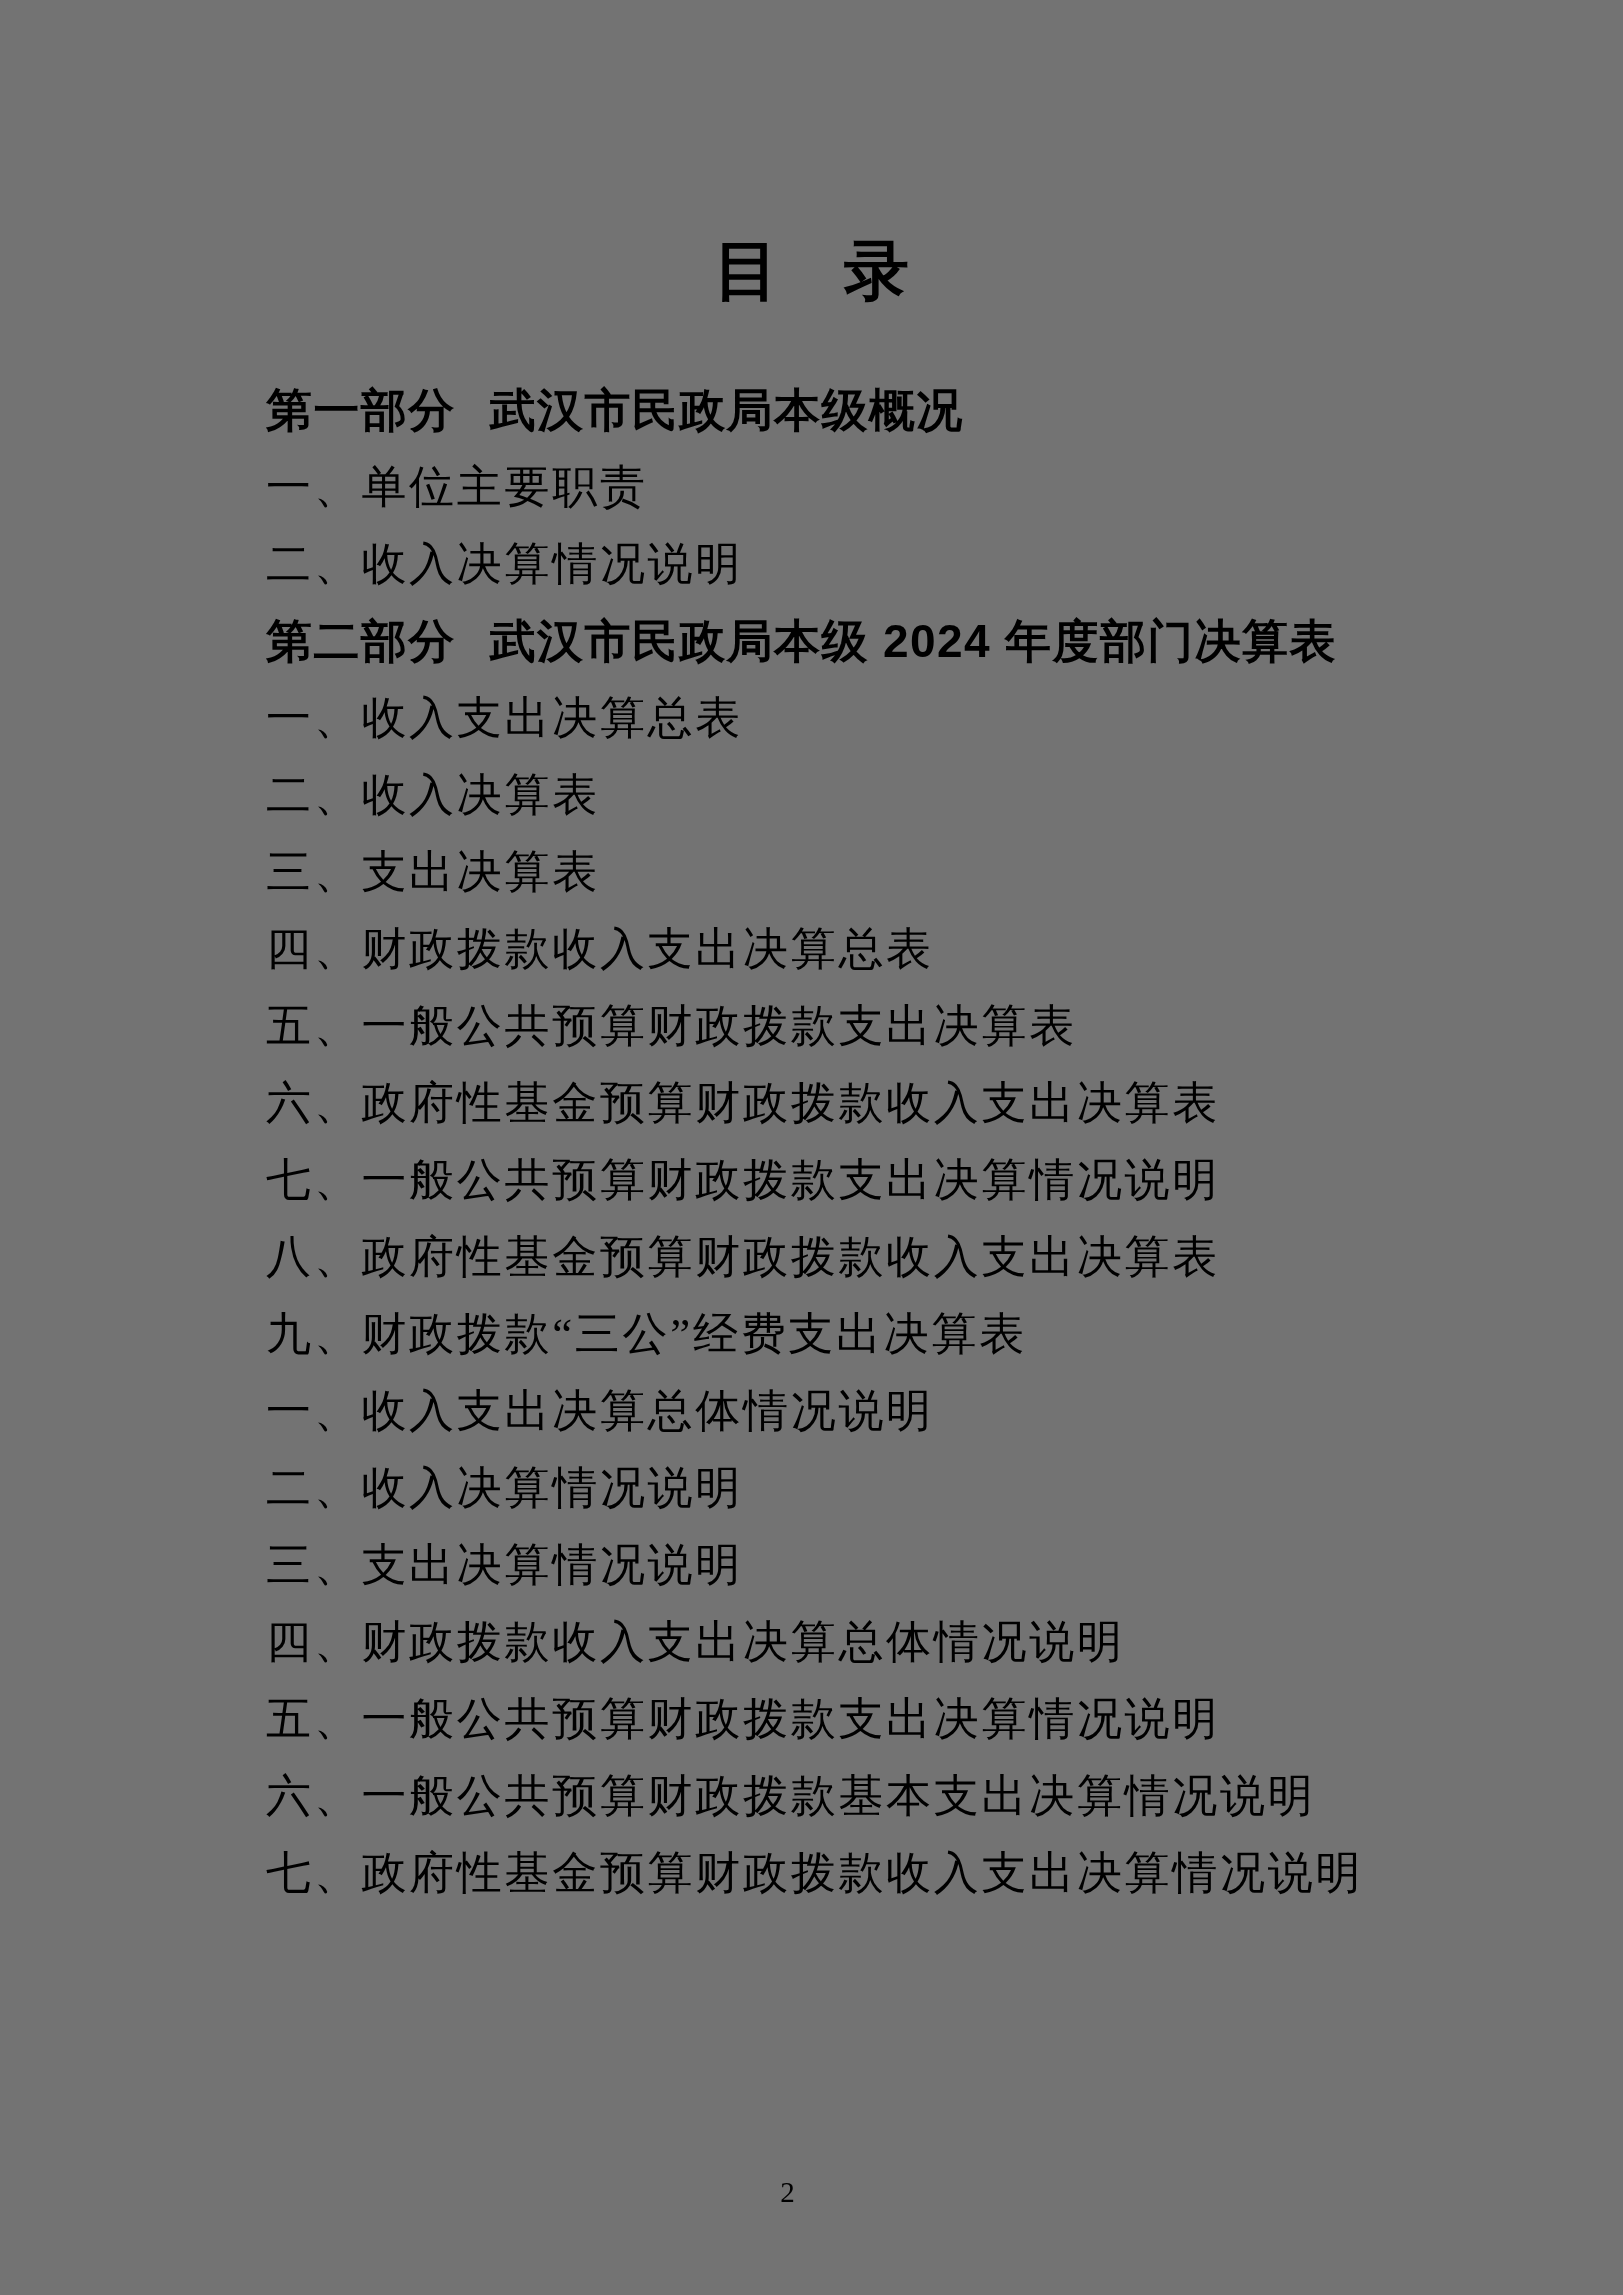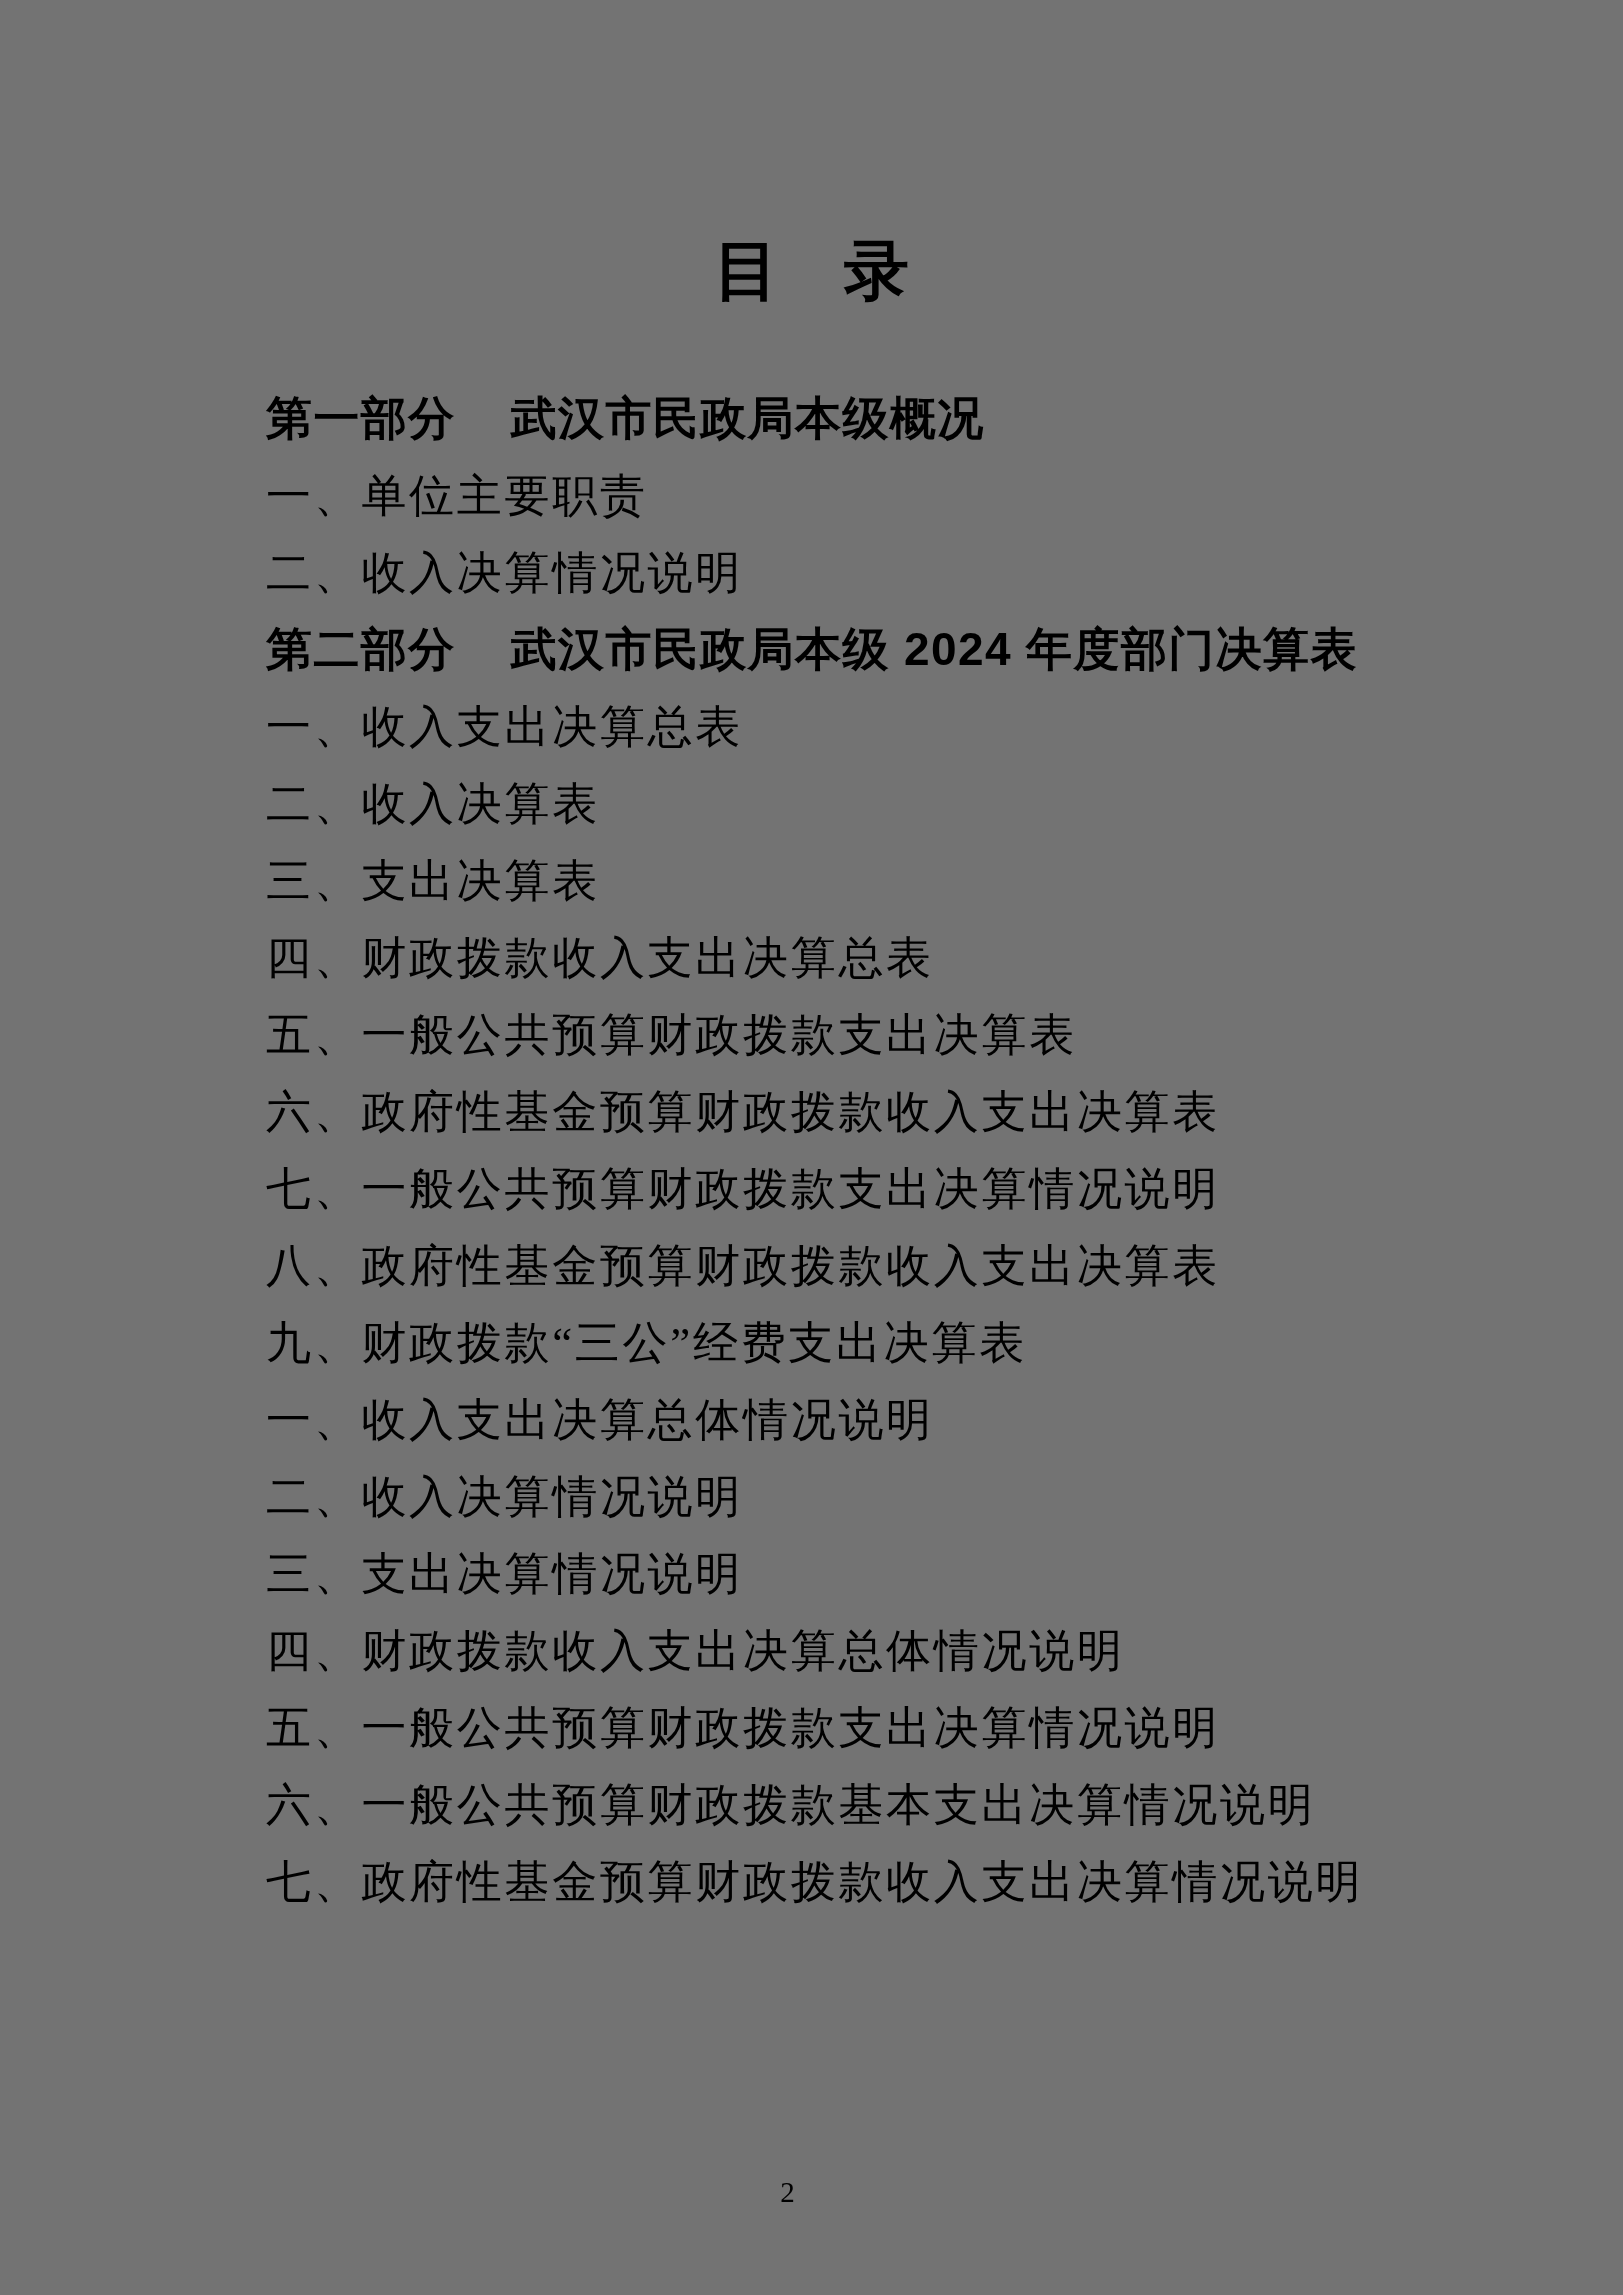--- a/index.html
+++ b/index.html
@@ -31,31 +31,31 @@
   }
   .toc {
     position: absolute;
     left: 266px;
     top: 380px;
     right: 109px;
   }
   .line {
     height: 77px;
     display: flex;
-    align-items: center;
+    align-items: flex-start;
     white-space: nowrap;
   }
   .line.heading {
     font-family: "Liberation Sans", sans-serif;
     font-weight: 700;
     font-size: 46px;
     letter-spacing: 1.4px;
   }
   .line.heading .htext {
-    margin-left: 55px;
+    margin-left: 34px;
   }
   .line.item {
     font-family: "Liberation Serif", serif;
     font-weight: 400;
     font-size: 45px;
     letter-spacing: 2.7px;
   }
   .pagenum {
     position: absolute;
     top: 2176px;

